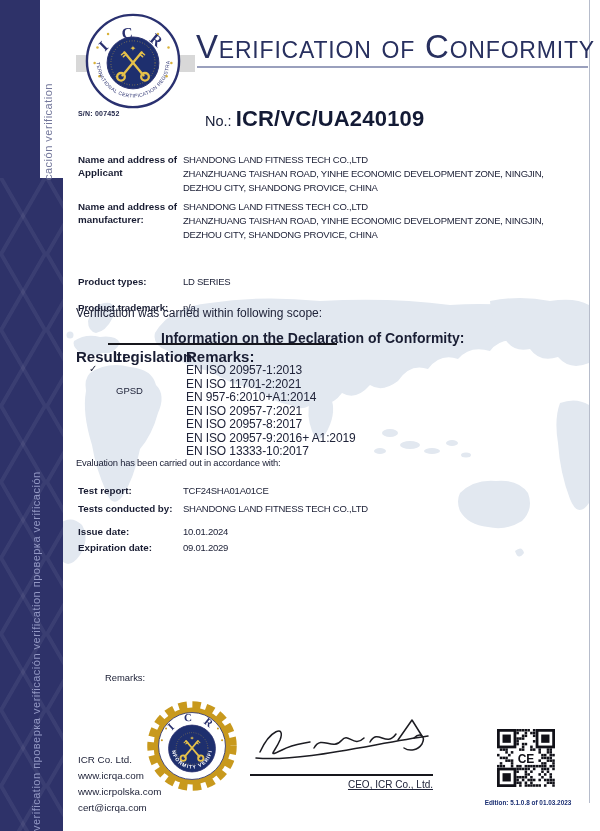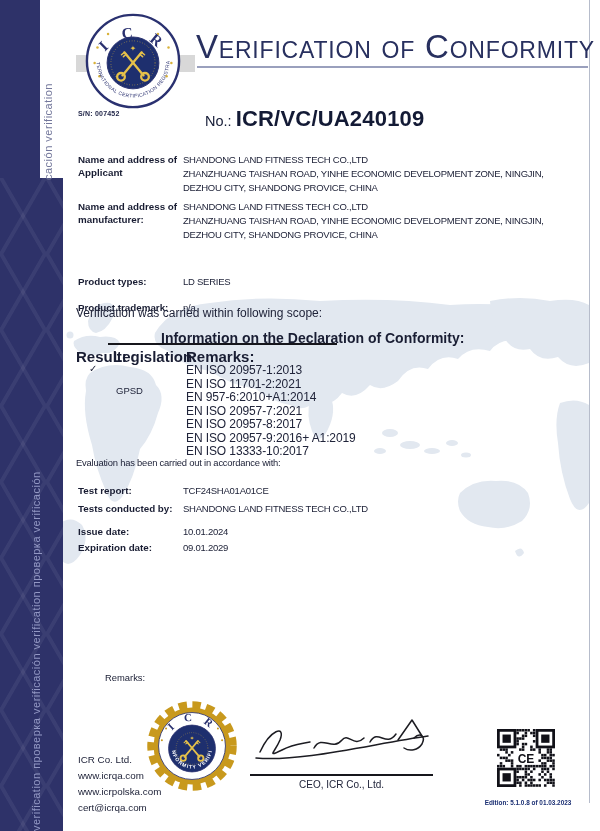--- a/index.html
+++ b/index.html
@@ -55,21 +55,21 @@
   .assess span{display:block;white-space:nowrap;}
   
   .remarks-lbl{position:absolute;left:78px;top:672px;font-size:9.4px;font-weight:normal;color:#191d33;z-index:2;margin-left:27px;}
   .remark-item{position:absolute;left:88px;top:681px;right:16px;font-size:9.3px;letter-spacing:-.15px;color:#20243a;z-index:2;white-space:nowrap;}
   
   .contact{position:absolute;left:78px;top:752px;font-size:9.8px;line-height:16px;color:#20243a;z-index:2;}
   .contact span{display:block;}
   .badge{position:absolute;left:146px;top:700px;z-index:2;}
   .sig-svg{position:absolute;left:252px;top:714px;z-index:2;}
   .sig-rule{position:absolute;left:250px;top:774px;width:183px;height:1.5px;background:#16161c;z-index:2;}
-  .ceo{position:absolute;left:250px;top:779px;width:183px;text-align:center;font-size:10px;color:#20243a;z-index:2;}
+  .ceo{position:absolute;left:250px;top:779px;width:183px;text-align:right;font-size:10px;color:#20243a;z-index:2;text-decoration:underline;}
   .qr{position:absolute;left:497px;top:729px;z-index:2;}
   .edition{position:absolute;left:467px;top:799px;width:122px;text-align:center;font-size:6.4px;font-weight:bold;color:#1b2f73;z-index:2;}
   
   .map{position:absolute;left:60px;top:293px;z-index:0;}
 </style>
 </head>
 <body>
 
 <div class="page">
 

